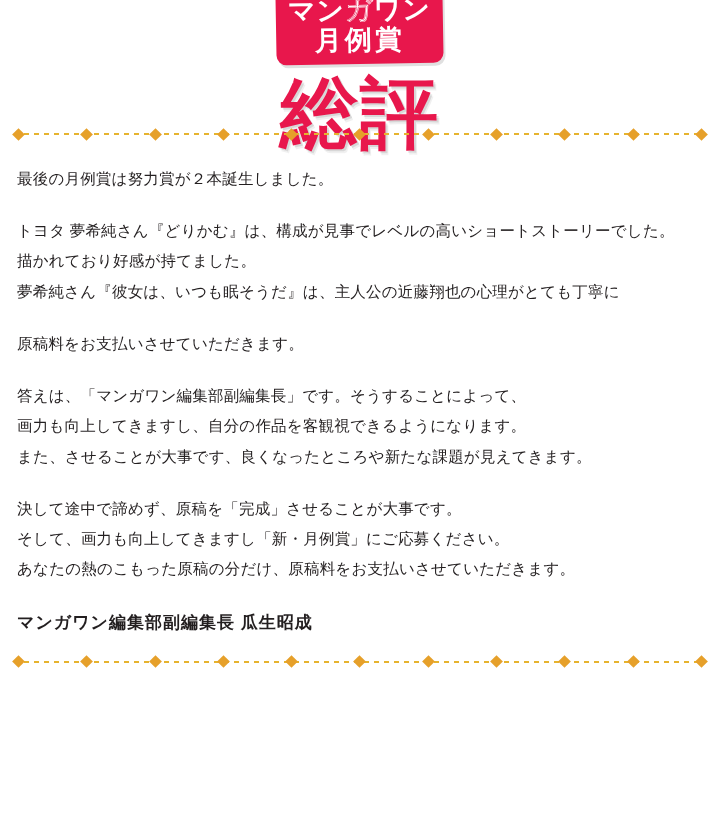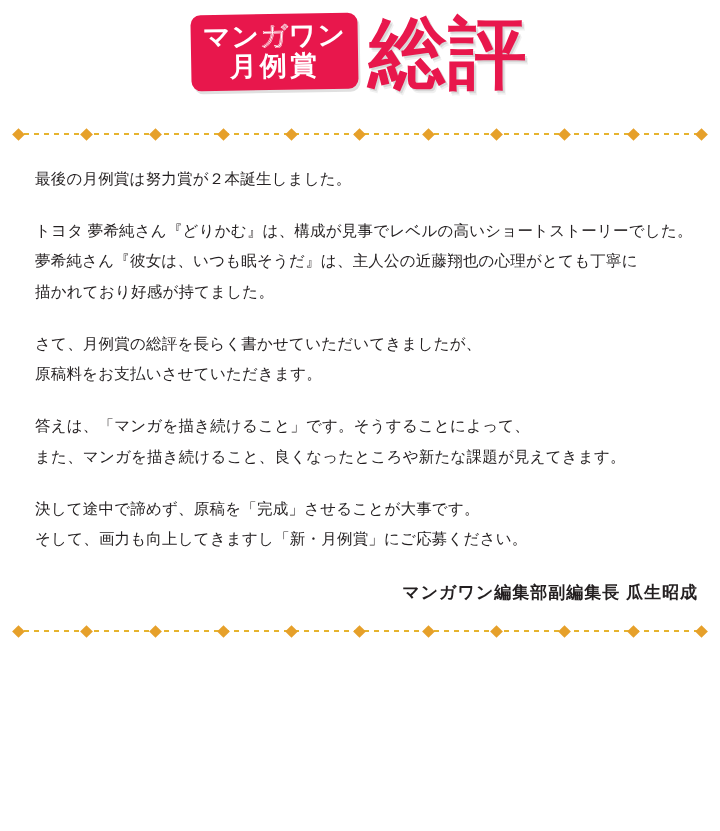--- a/index.html
+++ b/index.html
@@ -20,25 +20,26 @@
     width: 720px;
     height: 831px;
     position: relative;
     box-sizing: border-box;
   }
 
   
   .header {
     height: 126px;
     display: flex;
-    align-items: flex-start;
+    align-items: center;
     justify-content: center;
     gap: 10px;
     padding-top: 14px;
     box-sizing: border-box;
+    flex-direction: column;
   }
 
   .badge {
     background: #e8174c;
     color: #ffffff;
     border-radius: 10px;
     padding: 7px 12px 9px 12px;
     text-align: center;
     line-height: 1.12;
     box-shadow: 2px 3px 0 rgba(0,0,0,0.12);
@@ -101,39 +102,39 @@
   .divider .dia {
     width: 9px;
     height: 9px;
     background: #e6a02a;
     transform: rotate(45deg);
     flex: 0 0 auto;
   }
 
   
   .body-copy {
-    padding: 22px 22px 0 35px;
+    padding: 22px 22px 0 17px;
     font-size: 15.5px;
     line-height: 1.95;
     letter-spacing: 0.2px;
     color: #231f20;
   }
   .para {
     margin: 0 0 22px 0;
   }
   .para:last-child {
     margin-bottom: 0;
   }
   .para .ln {
     display: block;
     white-space: nowrap;
   }
 
   .signature {
-    text-align: right;
+    text-align: left;
     font-size: 17px;
     font-weight: bold;
     letter-spacing: 1px;
     margin-top: 5px;
     margin-bottom: 14px;
     color: #231f20;
   }
 
   .footer-divider {
     margin-top: 2px;
@@ -170,37 +171,38 @@
   </div>
 
   <div class="body-copy">
 
     <p class="para">
       <span class="ln">最後の月例賞は努力賞が２本誕生しました。</span>
     </p>
 
     <p class="para">
       <span class="ln">トヨタ 夢希純さん『どりかむ』は、構成が見事でレベルの高いショートストーリーでした。</span>
+      <span class="ln">描かれており好感が持てました。</span>
       <span class="ln">夢希純さん『彼女は、いつも眠そうだ』は、主人公の近藤翔也の心理がとても丁寧に</span>
-      <span class="ln">描かれており好感が持てました。</span>
-    </p>
-
-    <p class="para">
-      <span class="ln">さて、月例賞の総評を長らく書かせていただいてきましたが、</span>
+    </p>
+
+    <p class="para">
       <span class="ln">原稿料をお支払いさせていただきます。</span>
     </p>
 
     <p class="para">
-      <span class="ln">答えは、「マンガを描き続けること」です。そうすることによって、</span>
-      <span class="ln">また、マンガを描き続けること、良くなったところや新たな課題が見えてきます。</span>
+      <span class="ln">答えは、「マンガワン編集部副編集長」です。そうすることによって、</span>
+      <span class="ln">画力も向上してきますし、自分の作品を客観視できるようになります。</span>
+      <span class="ln">また、させることが大事です、良くなったところや新たな課題が見えてきます。</span>
     </p>
 
     <p class="para">
       <span class="ln">決して途中で諦めず、原稿を「完成」させることが大事です。</span>
       <span class="ln">そして、画力も向上してきますし「新・月例賞」にご応募ください。</span>
+      <span class="ln">あなたの熱のこもった原稿の分だけ、原稿料をお支払いさせていただきます。</span>
     </p>
 
 
     <div class="signature">マンガワン編集部副編集長 瓜生昭成</div>
   </div>
 
   <div class="divider footer-divider">
     <div class="rule"></div>
     <div class="diamonds">
       <span class="dia"></span>

